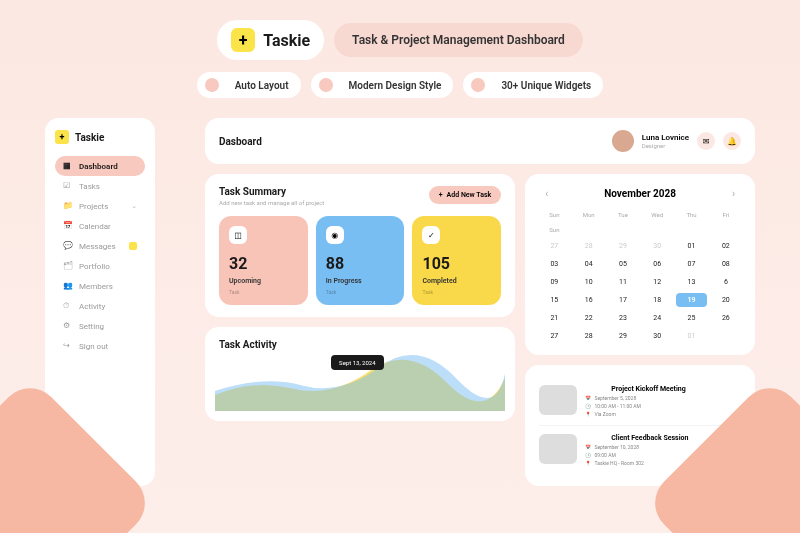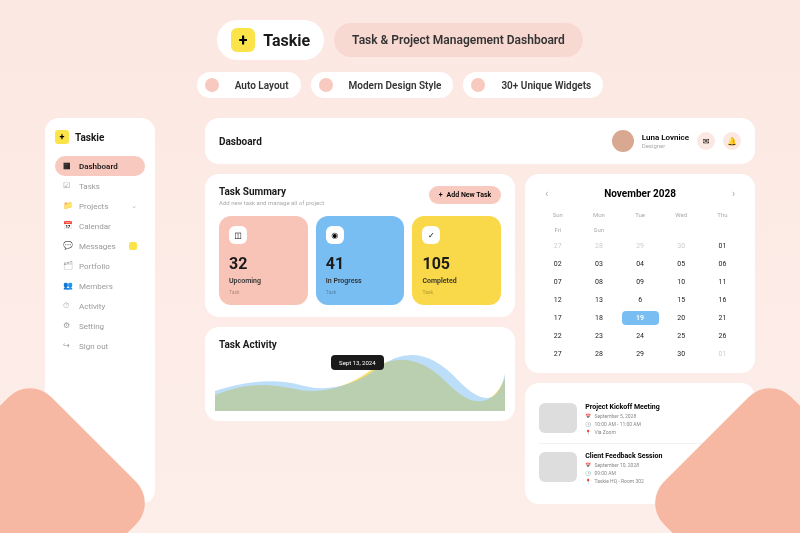--- a/index.html
+++ b/index.html
@@ -48,30 +48,30 @@
 .stat-ico { width: 18px; height: 18px; background: #fff; border-radius: 6px; display: flex; align-items: center; justify-content: center; font-size: 8px; }
 .stat-num { font-size: 16px; font-weight: 700; color: #1a1a1a; margin-top: 6px; }
 .stat-lbl { font-size: 7px; font-weight: 600; color: #333; }
 .stat-sm { font-size: 5px; color: rgba(0,0,0,0.3); }
 .activity { position: relative; height: 94px; }
 .act-chart { position: absolute; left: 10px; right: 10px; bottom: 10px; top: 28px; }
 .act-tip { position: absolute; background: #1a1a1a; color: #fff; font-size: 6px; padding: 4px 8px; border-radius: 4px; top: 0; left: 40%; }
 .cal-hd { display: flex; align-items: center; justify-content: space-between; margin-bottom: 8px; }
 .cal-nav { font-size: 10px; color: #aaa; cursor: pointer; padding: 2px 6px; }
 .cal-title { font-size: 10px; font-weight: 700; }
-.cal-grid { display: grid; grid-template-columns: repeat(5, 1fr); gap: 4px; text-align: center; }
+.cal-grid { display: grid; grid-template-columns: repeat(6, 1fr); gap: 4px; text-align: center; }
 .cal-dow { font-size: 6px; color: #aaa; padding: 2px 0; }
 .cal-day { font-size: 7px; color: #1a1a1a; padding: 3px 0; border-radius: 4px; cursor: pointer; }
 .cal-day.dim { color: #ccc; }
 .cal-day.sel { background: #79bef3; color: #fff; font-weight: 600; }
 .event { display: flex; gap: 8px; padding: 8px 0; border-top: 1px solid #f2f2f2; }
 .event:first-of-type { border-top: none; }
 .ev-img { width: 38px; height: 30px; background: #ddd; border-radius: 6px; flex-shrink: 0; }
 .ev-txt { display: flex; flex-direction: column; gap: 2px; }
-.ev-title { font-size: 7px; font-weight: 700; }
+.ev-title { font-size: 7px; font-weight: 700; margin-left: 26px; }
 .ev-line { font-size: 5px; color: #888; display: flex; align-items: center; gap: 3px; }
 .corner-l, .corner-r { position: absolute; bottom: -60px; width: 180px; height: 180px; }
 .corner-l { left: -60px; background: #f6b8a2; transform: rotate(45deg); border-radius: 30px; }
 .corner-r { right: -60px; background: #f6b8a2; transform: rotate(45deg); border-radius: 30px; }
 svg { display: block; }
 </style>
 </head>
 <body>
 
 <div class="corner-l"></div>
@@ -182,21 +182,21 @@
             </div>
             <div class="stats" id="stats-row">
                 <div class="stat stat-pink">
                   <div class="stat-ico">◫</div>
                   <div class="stat-num">32</div>
                   <div class="stat-lbl">Upcoming</div>
                   <div class="stat-sm">Task</div>
                 </div>
                 <div class="stat stat-blue">
                   <div class="stat-ico">◉</div>
-                  <div class="stat-num">41</div>
+                  <div class="stat-num">88</div>
                   <div class="stat-lbl">In Progress</div>
                   <div class="stat-sm">Task</div>
                 </div>
                 <div class="stat stat-yellow">
                   <div class="stat-ico">✓</div>
                   <div class="stat-num">105</div>
                   <div class="stat-lbl">Completed</div>
                   <div class="stat-sm">Task</div>
                 </div>
               </div>

